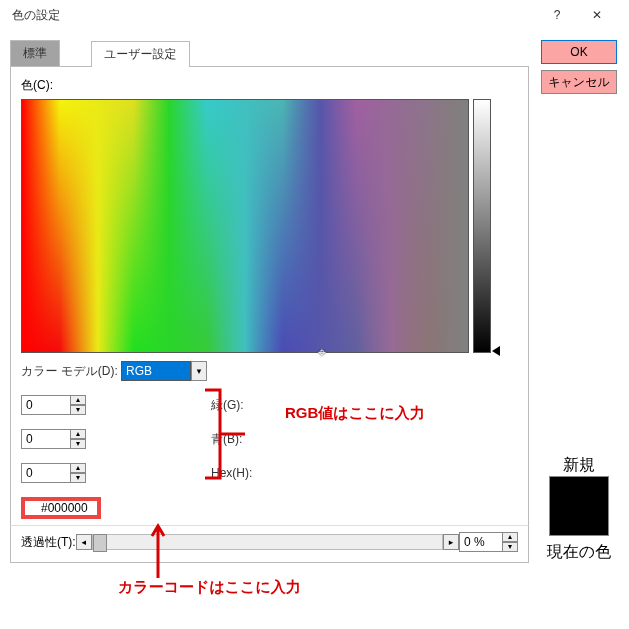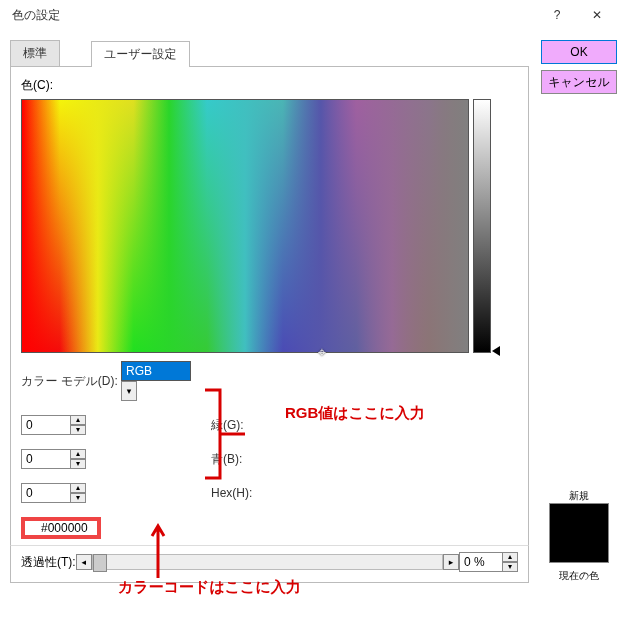--- a/index.html
+++ b/index.html
@@ -5,52 +5,52 @@
 * { box-sizing: border-box; margin: 0; padding: 0; font-family: "Yu Gothic UI", "Meiryo", sans-serif; font-size: 12px; }
 body { background: #fff; width: 629px; height: 629px; position: relative; }
 .dialog { width: 629px; }
 .titlebar { display: flex; align-items: center; height: 30px; padding: 0 12px; background: #fff; }
 .titlebar .title { flex: 1; color: #333; }
 .titlebar .sysbtn { width: 40px; height: 30px; display: flex; align-items: center; justify-content: center; color: #333; cursor: pointer; }
 .content { display: flex; padding: 10px 10px 0 10px; gap: 10px; }
 .left { flex: 1; position: relative; }
 .right { width: 80px; display: flex; flex-direction: column; align-items: center; }
 .tabs { display: flex; border-bottom: 1px solid #bbb; }
-.tab { padding: 4px 12px; border: 1px solid #bbb; border-bottom: none; background: #e5e5e5; margin-right: -1px; color: #333; cursor: pointer; }
+.tab { padding: 4px 12px; border: 1px solid #bbb; border-bottom: none; background: #a3a3a3; margin-right: -1px; color: #333; cursor: pointer; }
 .tab.active { background: #fff; position: relative; top: 1px; margin-left: 32px; }
 .tabbody { border: 1px solid #bbb; border-top: none; padding: 10px 10px 6px 10px; }
 .colorlabel { margin-bottom: 5px; }
 .palette-row { display: flex; gap: 4px; margin-bottom: 8px; }
 .spectrum { width: 448px; height: 254px; position: relative; background:
   linear-gradient(to right, rgba(128,128,128,0) 0%, rgba(128,128,128,1) 100%),
   linear-gradient(to bottom, #fff 0%, rgba(255,255,255,0) 50%, rgba(0,0,0,0) 50%, #000 100%),
   linear-gradient(to right, #ff0000 0%, #ffff00 17%, #00ff00 33%, #00ffff 50%, #0000ff 67%, #ff00ff 83%, #ff0000 100%);
   background-blend-mode: normal, overlay, normal;
   border: 1px solid #555;
 }
 .lightbar { width: 18px; height: 254px; background: linear-gradient(to bottom, #fff, #000); border: 1px solid #555; position: relative; }
 .lightbar-marker { position: absolute; right: -10px; bottom: -4px; width: 0; height: 0; border-top: 5px solid transparent; border-bottom: 5px solid transparent; border-right: 8px solid #000; }
 .picker-cursor { position: absolute; left: 296px; top: 244px; color: #fff; font-size: 14px; text-shadow: 0 0 2px #000; }
 .fields { display: grid; grid-template-columns: 100px 90px 1fr; row-gap: 14px; align-items: center; margin-top: 6px; }
 .fields label { color: #333; }
 .field-ctrl { display: flex; align-items: center; }
 .select { width: 70px; height: 20px; background: #0078d7; color: #fff; display: flex; align-items: center; padding-left: 4px; border: 1px solid #555; }
-.select-outer { display:flex; align-items:flex-start;flex-direction:column; }
+.select-outer { display:flex; align-items:flex-start; }
 .dropbtn { width: 16px; height: 20px; border: 1px solid #888; background: #eee; display: flex; align-items: center; justify-content: center; font-size: 9px; }
 .numinput { width: 50px; height: 20px; border: 1px solid #888; padding: 0 4px; display:flex; align-items:center; }
 .spinner { display: flex; flex-direction: column; margin-left: -1px; }
 .spinbtn { width: 16px; height: 10px; border: 1px solid #888; background: #eee; font-size: 8px; display:flex; align-items:center; justify-content:center; line-height:1; }
 .hexinput { width: 80px; height: 22px; border: 4px solid #ef4444; padding: 0 16px; display:flex; align-items:flex-start; }
 .trans-row { display: flex; align-items: center; padding: 6px 10px 10px 10px; border: 1px solid #bbb; border-top: 1px solid #ddd; margin-top: -1px; }
 .trans-row .slider { flex: 1; height: 16px; background: #eee; border: 1px solid #bbb; position: relative; }
 .trans-row .thumb { position: absolute; left: 0; top: -1px; width: 14px; height: 18px; background: #ccc; border: 1px solid #888; }
 .trans-row .arrowbtn { width: 16px; height: 16px; border: 1px solid #888; background: #eee; display:flex; align-items:center; justify-content:center; font-size:9px; }
-.btn { width: 76px; height: 24px; border: 1px solid #888; background: #f0abfc; display: flex; align-items: center; justify-content: center; margin-bottom: 6px; cursor: pointer; }
+.btn { width: 76px; height: 24px; border: 1px solid #888; background: #fca5a5; display: flex; align-items: center; justify-content: center; margin-bottom: 6px; cursor: pointer; }
 .btn.default { border: 1px solid #0078d7; }
-.newlabel, .curlabel { margin-top: 6px; font-size: 10px; }
+.newlabel, .curlabel { margin-top: 6px; font-size: 16px; }
 .swatch { width: 60px; height: 60px; background: #000; border: 1px solid #888; }
 .anno { position: absolute; color: #d80000; font-weight: bold; font-size: 15px; }
 .bracket { pointer-events: none; }
 </style>
 </head>
 <body>
 
 <div class="dialog">
   <div class="titlebar">
     <div class="title">色の設定</div>

